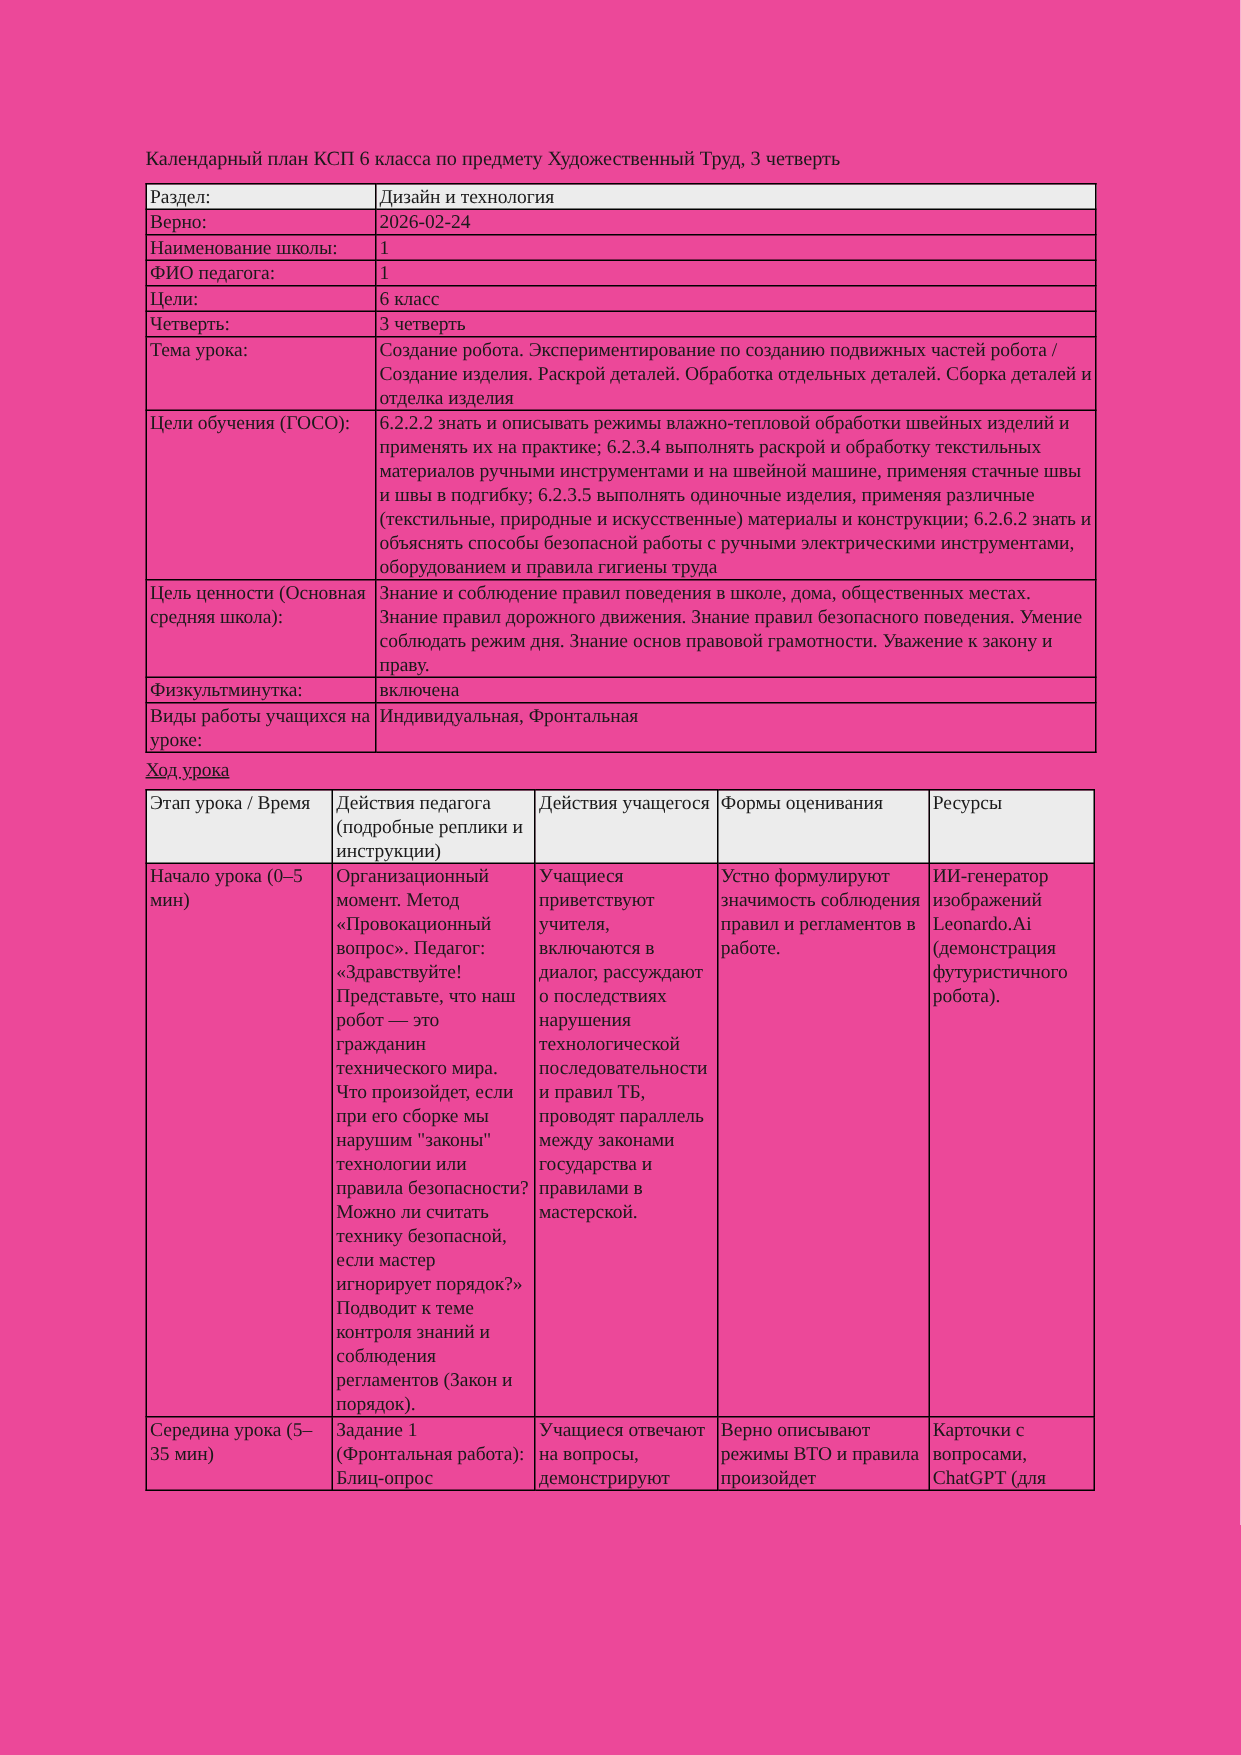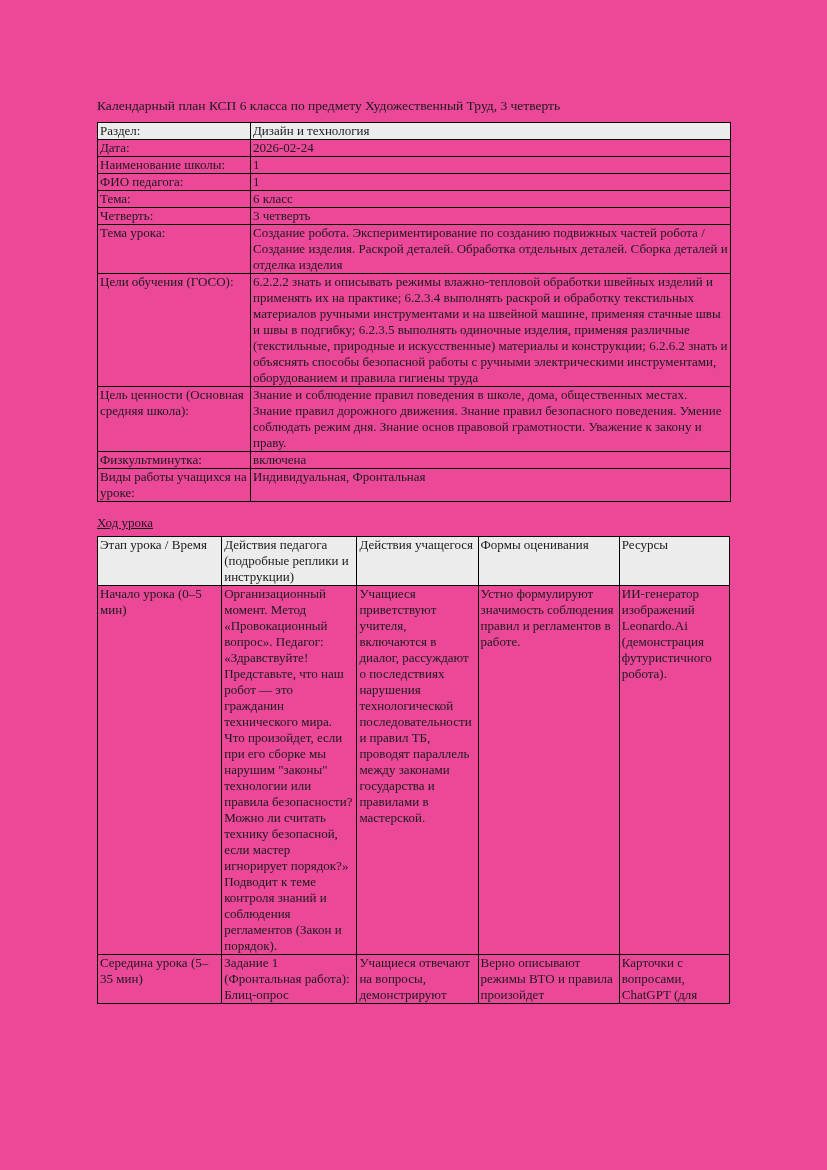--- a/index.html
+++ b/index.html
@@ -48,21 +48,21 @@
   }
   tr.hdr td, thead th { background: var(--header-bg); }
   .info col.c-label { width: 153px; }
   .info col.c-value { width: 480px; }
   .lesson col.c-stage      { width: 124px; }
   .lesson col.c-teacher    { width: 135px; }
   .lesson col.c-student    { width: 121px; }
   .lesson col.c-assessment { width: 141px; }
   .lesson col.c-resources  { width: 110px; }
   .section {
-    margin: 13px 0 5px 0;
+    margin: 3px 0 5px 0;
     text-decoration: underline;
   }
 </style>
 </head>
 <body>
 
 <div class="page">
   <div class="doc">
 
     <p class="title">Календарный план КСП 6 класса по предмету Художественный Труд, 3 четверть</p>
@@ -74,37 +74,37 @@
         </colgroup>
       <tbody>
         <tr class="hdr">
           <td>Раздел:</td>
           <td>Дизайн и технология</td>
         </tr>
       </tbody>
       <tbody>
 
           <tr>
-            <td>Дата:</td>
+            <td>Верно:</td>
             <td>2026-02-24</td>
           </tr>
 
           <tr>
             <td>Наименование школы:</td>
             <td>1</td>
           </tr>
 
           <tr>
             <td>ФИО педагога:</td>
             <td>1</td>
           </tr>
 
 
           <tr>
-            <td>Тема:</td>
+            <td>Цели:</td>
             <td>6 класс</td>
           </tr>
 
           <tr>
             <td>Четверть:</td>
             <td>3 четверть</td>
           </tr>
 
 
           <tr>

